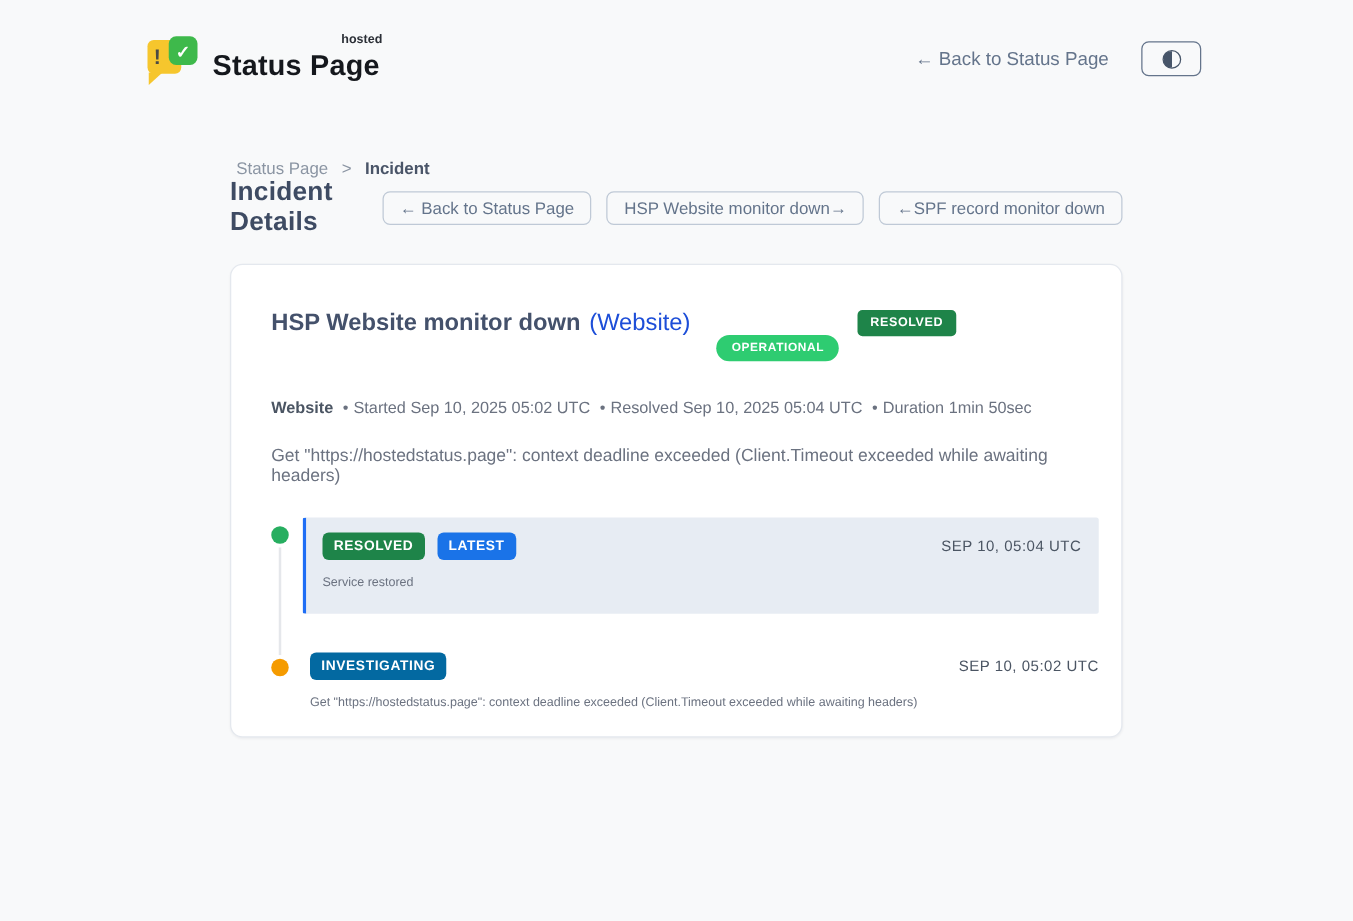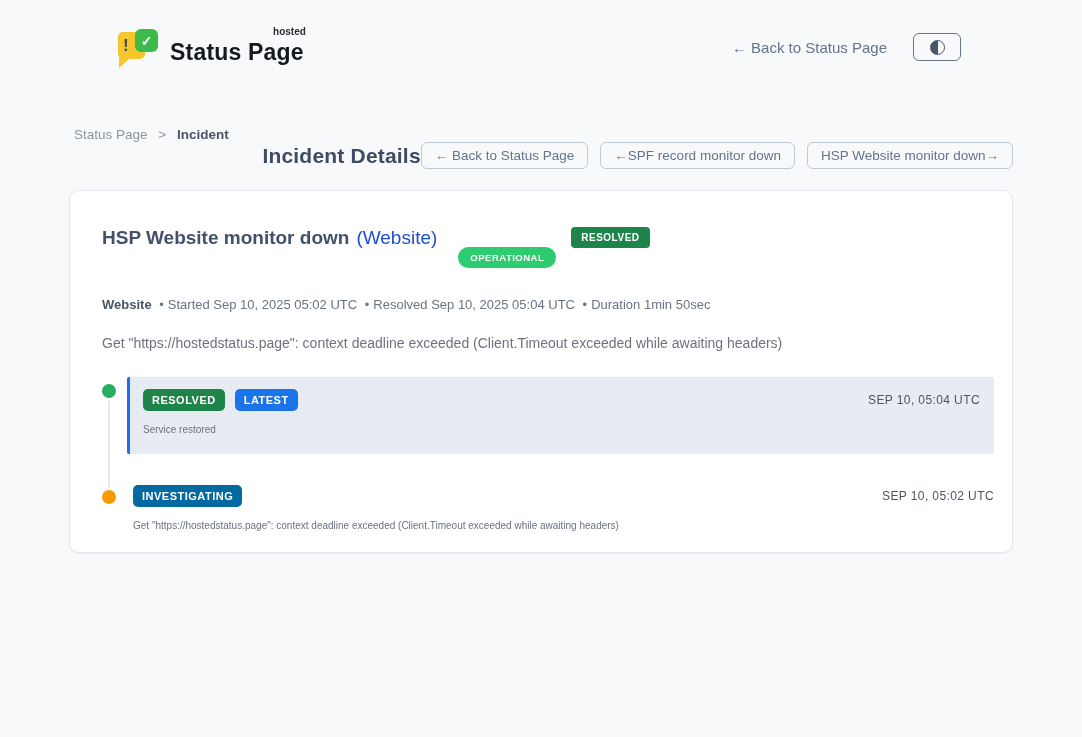--- a/index.html
+++ b/index.html
@@ -44,21 +44,21 @@
     border:1px solid #64748b; border-radius:6px; cursor:pointer;
     display:flex; align-items:center; justify-content:center;
   }
   .half-circle {
     width:15px; height:15px; border-radius:50%;
     border:1.5px solid #475569;
     background:linear-gradient(90deg, #475569 50%, transparent 50%);
   }
 
   
-  .main { width:944px; margin:51px auto 0 auto; }
+  .main { width:714px; margin:51px auto 0 auto; }
 
   .breadcrumb { font-size:13.5px; color:#8b95a3; padding-left:5px; }
   .breadcrumb .crumb-root { color:#8b95a3; cursor:pointer; }
   .breadcrumb .crumb-sep { margin:0 7px; }
   .breadcrumb .crumb-current { color:#4a5568; font-weight:700; }
 
   .title-row {
     display:flex; align-items:center; justify-content:flex-end;
   }
   .page-title { font-size:21px; font-weight:700; color:#3e4b63; letter-spacing:.2px; }
@@ -170,22 +170,22 @@
   <div class="breadcrumb">
     <span class="crumb-root">Status Page</span>
     <span class="crumb-sep">&gt;</span>
     <span class="crumb-current">Incident</span>
   </div>
 
   <div class="title-row">
     <h1 class="page-title">Incident Details</h1>
     <div class="nav-buttons">
       <button class="nav-btn">← Back to Status Page</button>
+      <button class="nav-btn">HSP Website monitor down→</button>
       <button class="nav-btn">←SPF record monitor down</button>
-      <button class="nav-btn">HSP Website monitor down→</button>
     </div>
   </div>
 
   <div class="card">
 
     <div class="card-title-row">
       <span class="incident-title">HSP Website monitor down</span>
       <span class="incident-scope">(Website)</span>
       <span class="badge badge-operational">OPERATIONAL</span>
       <span class="badge badge-resolved-hd">RESOLVED</span>

